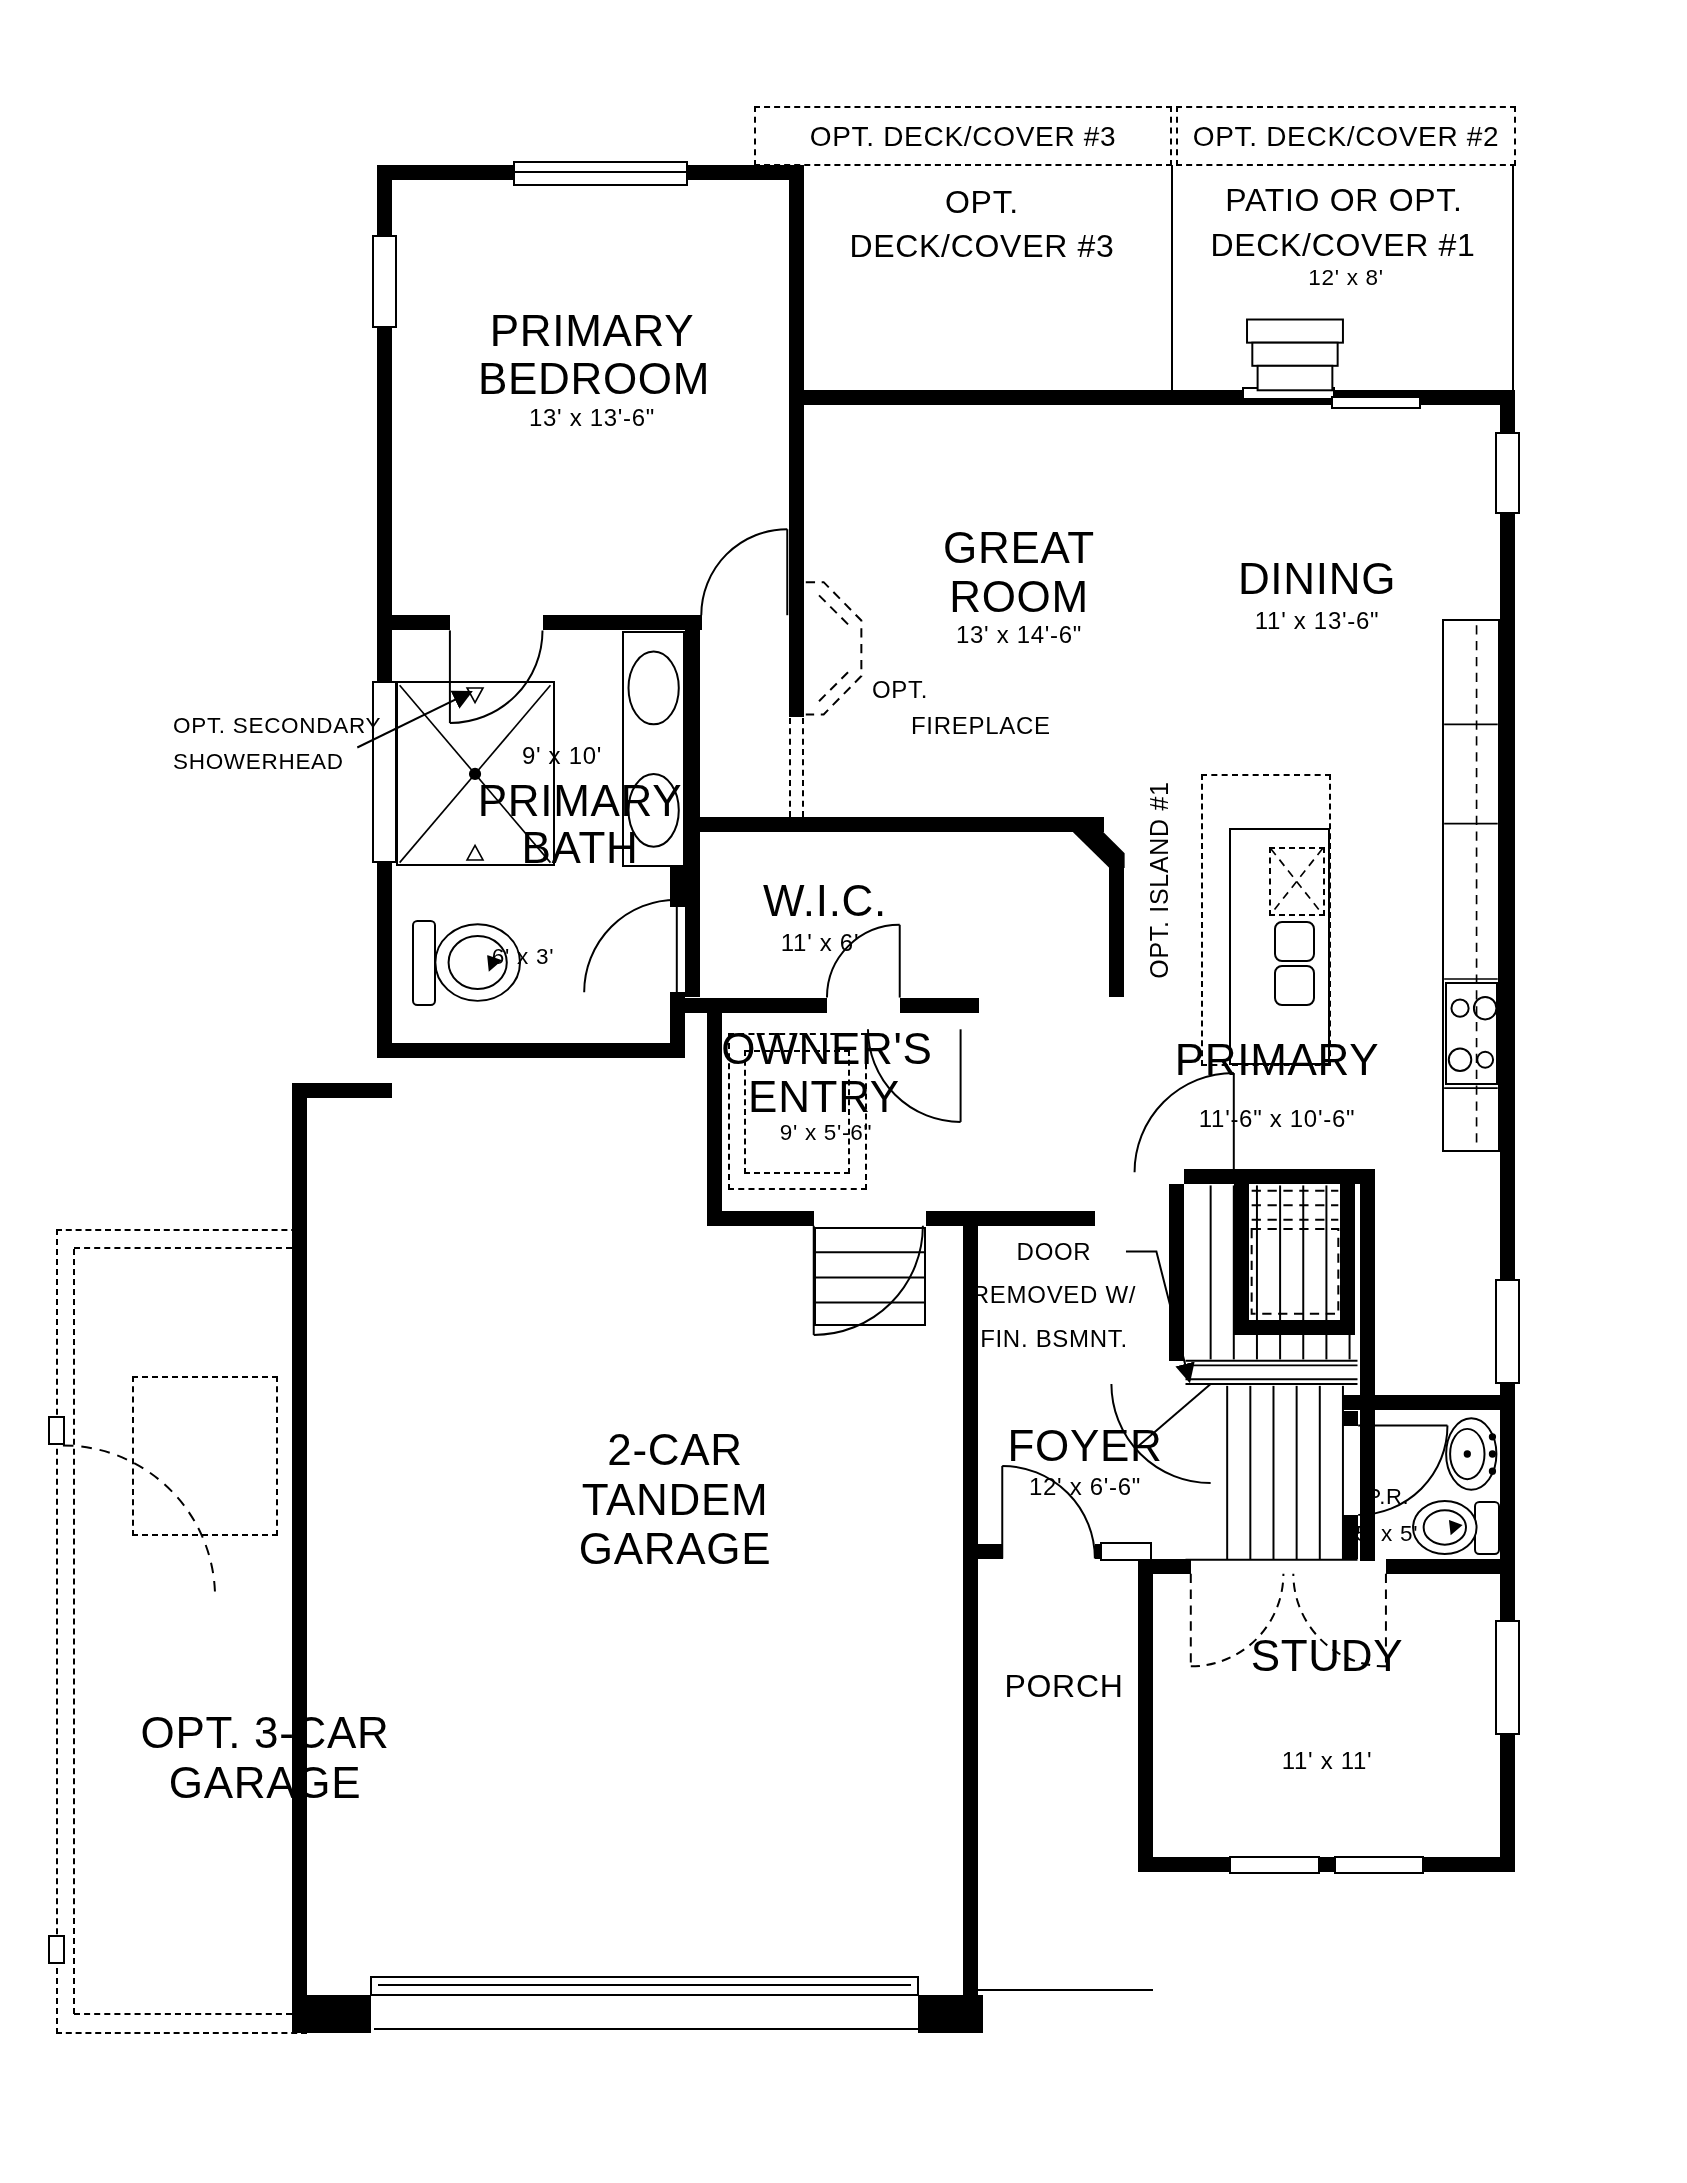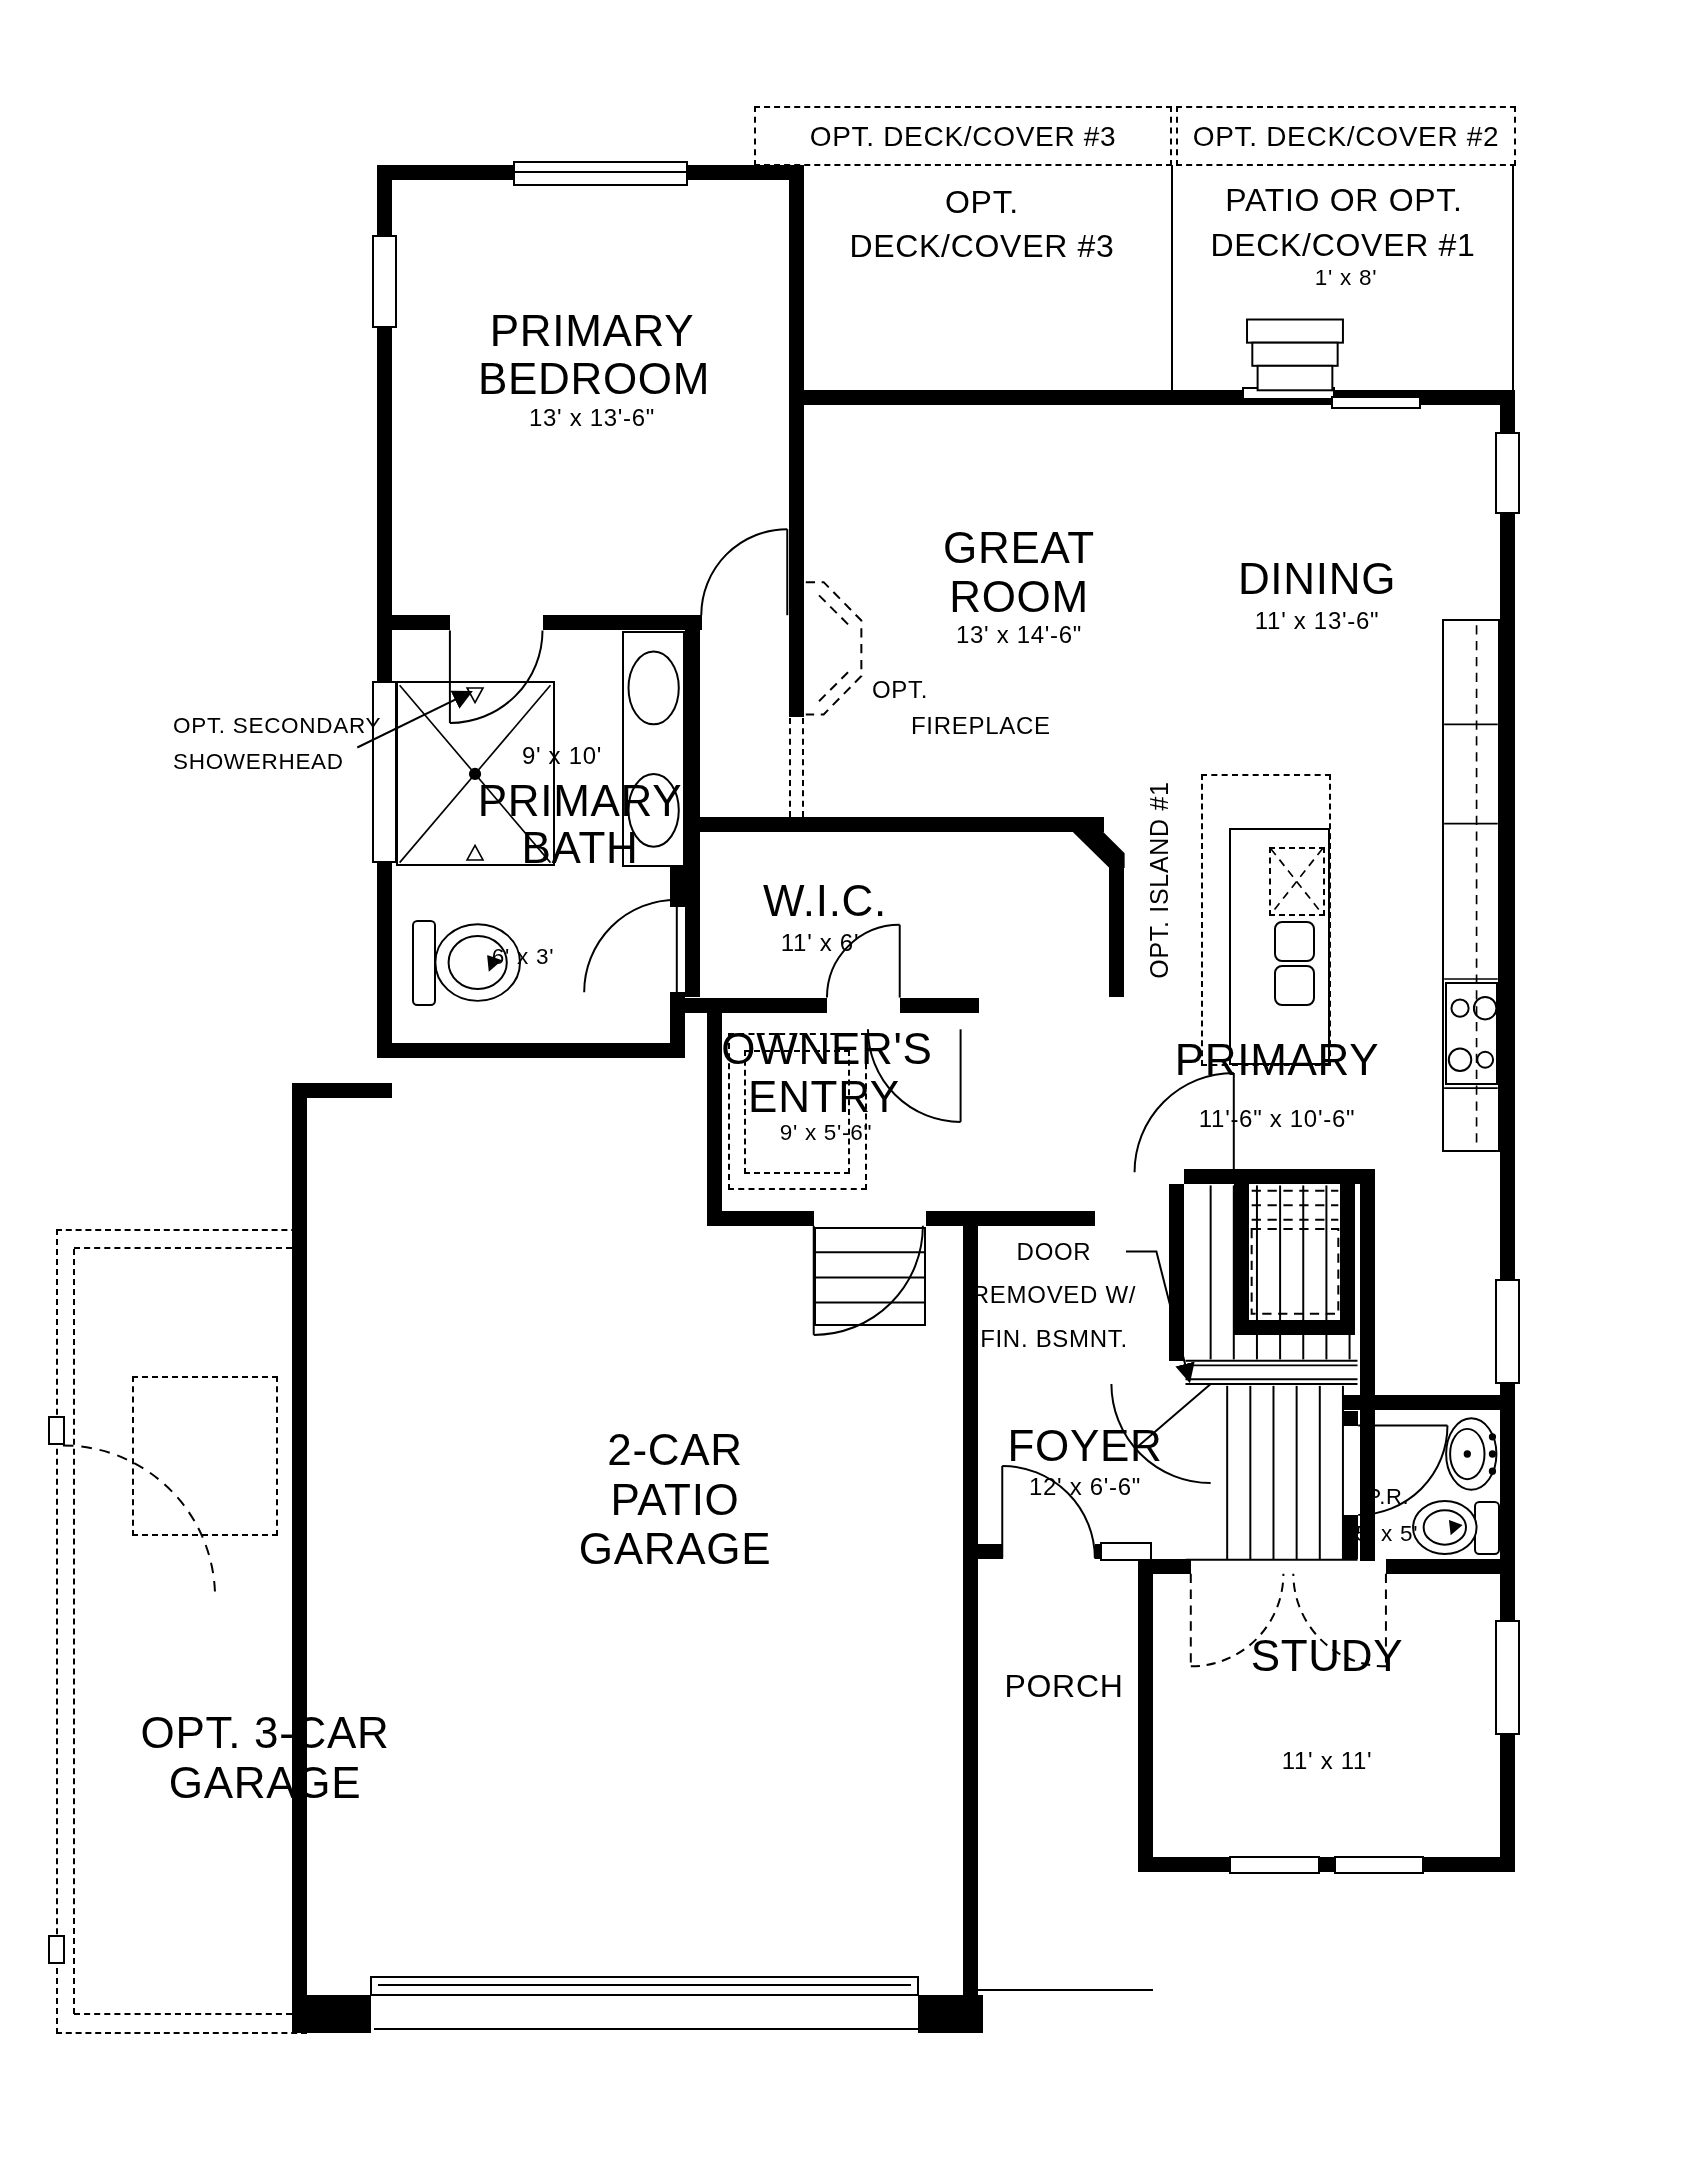--- a/index.html
+++ b/index.html
@@ -265,21 +265,21 @@
   </svg>
 
   <div class="lbl f42" style="left:963px;top:137px;">OPT. DECK/COVER #3</div>
   <div class="lbl f42" style="left:1346px;top:137px;">OPT. DECK/COVER #2</div>
 
   <div class="lbl f48" style="left:982px;top:202px;">OPT.</div>
   <div class="lbl f48" style="left:982px;top:246px;">DECK/COVER #3</div>
 
   <div class="lbl f48" style="left:1344px;top:200px;">PATIO OR OPT.</div>
   <div class="lbl f48" style="left:1343px;top:245px;">DECK/COVER #1</div>
-  <div class="lbl f34" style="left:1346px;top:278px;">1' x 8'</div>
+  <div class="lbl f34" style="left:1346px;top:278px;">12' x 8'</div>
 
   <div class="lbl f52" style="left:592px;top:331px;">PRIMARY</div>
   <div class="lbl f52" style="left:594px;top:379px;">BEDROOM</div>
   <div class="lbl f36" style="left:592px;top:418px;">13' x 13'-6"</div>
 
   <div class="lbl f52" style="left:1019px;top:548px;">GREAT</div>
   <div class="lbl f52" style="left:1019px;top:597px;">ROOM</div>
   <div class="lbl f36" style="left:1019px;top:635px;">13' x 14'-6"</div>
 
   <div class="lbl f52" style="left:1317px;top:579px;">DINING</div>
@@ -317,20 +317,20 @@
 
   <div class="lbl f44" style="left:1388px;top:1497px;">P.R.</div>
   <div class="lbl f34" style="left:1387px;top:1534px;">5' x 5'</div>
 
   <div class="lbl f48" style="left:1064px;top:1686px;">PORCH</div>
 
   <div class="lbl f52" style="left:1327px;top:1656px;">STUDY</div>
   <div class="lbl f36" style="left:1327px;top:1761px;">11' x 11'</div>
 
   <div class="lbl f52" style="left:675px;top:1450px;">2-CAR</div>
-  <div class="lbl f52" style="left:675px;top:1500px;">PATIO</div>
+  <div class="lbl f52" style="left:675px;top:1500px;">TANDEM</div>
   <div class="lbl f52" style="left:675px;top:1549px;">GARAGE</div>
 
   <div class="lbl f52" style="left:265px;top:1733px;">OPT. 3-CAR</div>
   <div class="lbl f52" style="left:265px;top:1783px;">GARAGE</div>
 
 </div>
 
 
 </body></html>

